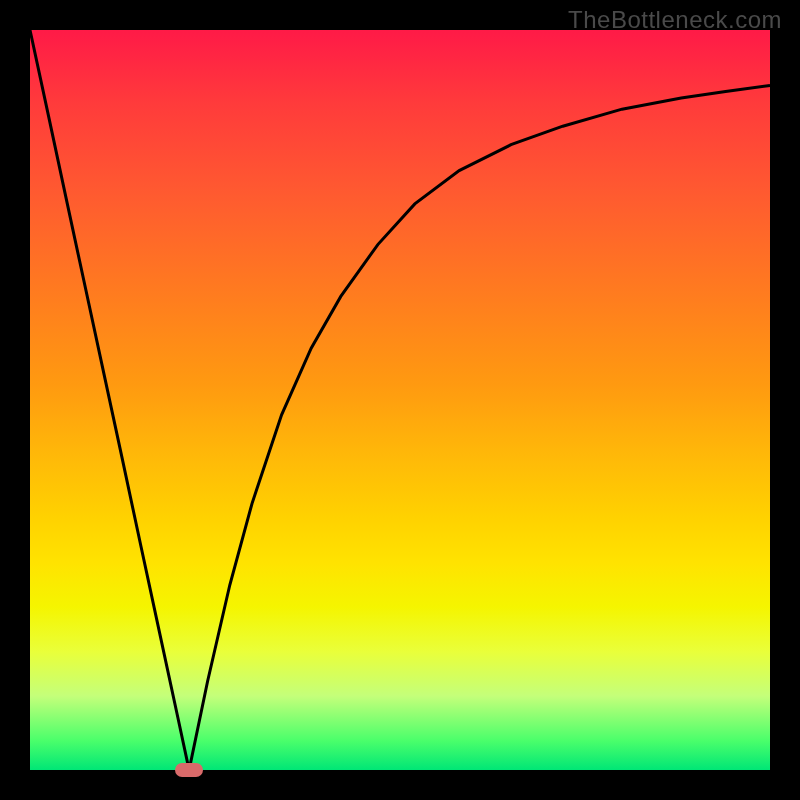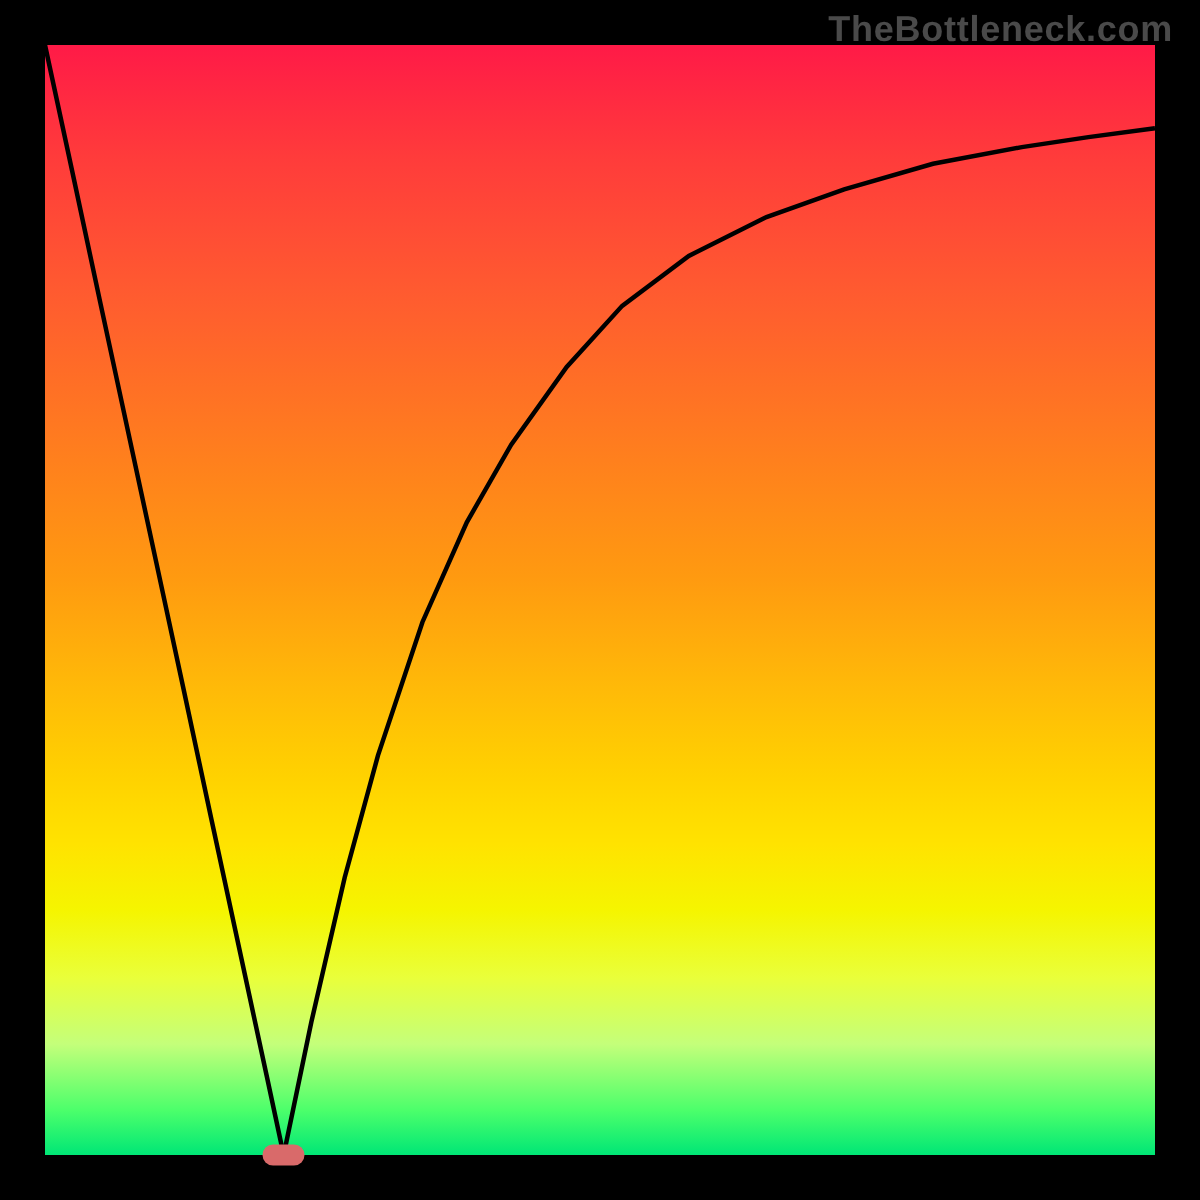--- a/index.html
+++ b/index.html
@@ -16,21 +16,21 @@
     width: 800px;
     height: 800px;
     background: #000;
   }
   .watermark {
     position: absolute;
     top: 6px;
     right: 18px;
     color: #4a4a4a;
     font-size: 24px;
-    font-weight: 700;
+    font-weight: 400;
     letter-spacing: 0.5px;
     user-select: none;
   }
   .plot-area {
     position: absolute;
     left: 30px;
     top: 30px;
     width: 740px;
     height: 740px;
     background: linear-gradient(

